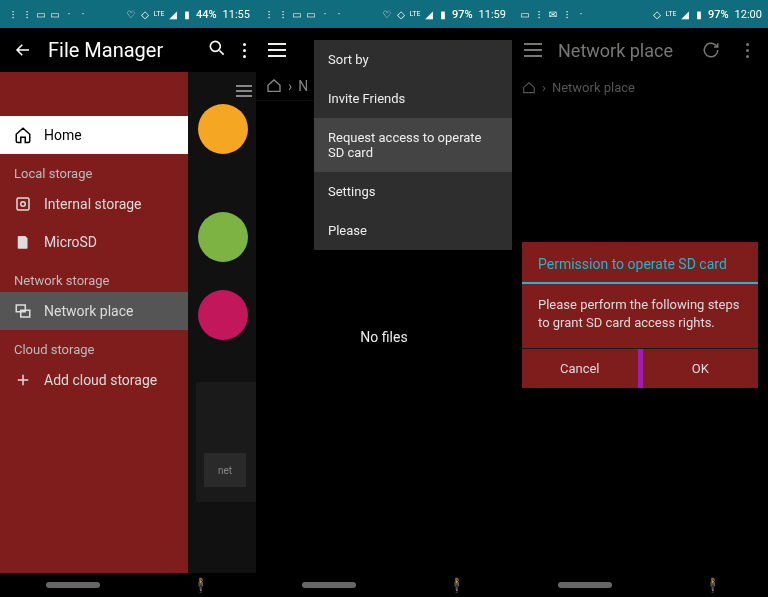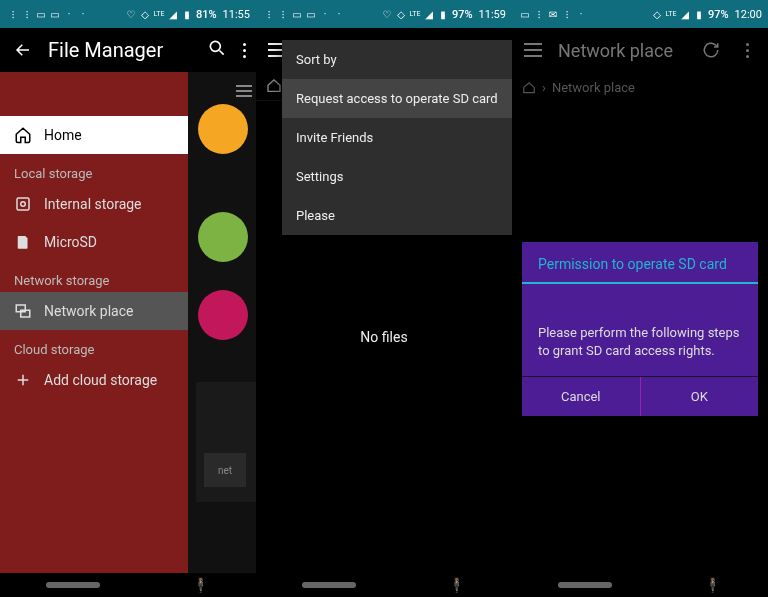--- a/index.html
+++ b/index.html
@@ -57,39 +57,39 @@
   .c2 { background:#7cb342; top:140px; right:8px; }
   .c3 { background:#c2185b; top:218px; right:8px; }
   .c4 { position:absolute; top:310px; right:0; width:60px; height:120px; background:#1a1a1a; }
   .c5 { position:absolute; bottom:86px; right:10px; width:42px; height:34px; background:#2a2a2a; font-size:10px; color:#888; display:flex;align-items:center;justify-content:center;}
   .listbtn { position:absolute; top:10px; right:4px; color:#888; }
   .listbtn span{display:block;width:16px;height:2px;background:#888;margin:3px 0;}
 
   
   .crumb { display:flex; align-items:center; gap:6px; padding:6px 10px; color:#888; font-size:14px; border-bottom:1px solid #111; }
   .popup {
-    position:absolute; top:40px; right:0; width:230px;
+    position:absolute; top:40px; right:0; width:198px;
     background:#2e2e2e; color:#eee; z-index:20;
     box-shadow:0 4px 12px rgba(0,0,0,.6);
   }
   .popup .pitem { padding:12px 14px; font-size:13px; }
   .popup .pitem.sel { background:#444; }
   .nofiles { flex:1; display:flex; align-items:center; justify-content:center; color:#eee; font-size:14px; }
 
   
   .crumb3 { display:flex; align-items:center; gap:6px; padding:8px 10px; color:#555; font-size:13px; }
   .dialog {
     position:absolute; left:10px; right:10px; top:242px;
-    background:#4c1d95; color:#ddd;
+    background:#7f1d1d; color:#ddd;
   }
   .dialog .dtitle { color:#1fb6d0; font-size:14px; padding:14px 16px 10px; border-bottom:2px solid #1fb6d0; margin:0 0 0 0;}
-  .dialog .dbody { padding:12px 16px 16px; font-size:13px; line-height:1.4;margin-top:28px; }
+  .dialog .dbody { padding:12px 16px 16px; font-size:13px; line-height:1.4; }
   .dialog .dbtns { display:flex; border-top:1px solid #1a1a1a; }
   .dialog .dbtn { flex:1; text-align:center; padding:12px 0; font-size:13px; color:#ddd; }
-  .dialog .dbtn + .dbtn { border-left:1px solid #a21caf; }
+  .dialog .dbtn + .dbtn { border-left:5px solid #a21caf; }
 
   
   .navbar {
     height:24px; margin-top:auto; background:#000;
     display:flex; align-items:center; justify-content:space-around;
   }
   .navpill { width:54px; height:6px; background:#666; border-radius:3px; }
   .navperson { color:#777; font-size:14px; }
 </style>
 </head>
@@ -103,21 +103,21 @@
       <span class="ic">▭</span>
       <span class="ic">▭</span>
       <span class="ic">·</span>
       <span class="ic">·</span>
     </div>
     <span class="ic">♡</span>
     <span class="ic">◇</span>
     <span class="ic" style="font-size:7px">LTE</span>
     <span class="ic">◢</span>
     <span class="ic">▮</span>
-    <span class="batt">81%</span>
+    <span class="batt">44%</span>
     <span class="time">11:55</span>
   </div>
 
   <div class="bgcards">
     <div class="listbtn">
         <span></span>
         <span></span>
         <span></span>
       </div>
     <div class="circle c1"></div>
@@ -233,22 +233,22 @@
         <path d="M3 11l9-8 9 8v9H3z"></path>
       </svg>
     <span>›</span>
     <span>N</span>
   </div>
 
   <div class="nofiles">No files</div>
 
   <div class="popup">
     <div class="pitem">Sort by</div>
+    <div class="pitem">Invite Friends</div>
     <div class="pitem sel">Request access to operate SD card</div>
-    <div class="pitem">Invite Friends</div>
     <div class="pitem">Settings</div>
     <div class="pitem">Please</div>
   </div>
 
   <div class="navbar">
     <div class="navpill"></div>
     <div class="navperson">🕴</div>
   </div>
 </div>
 

